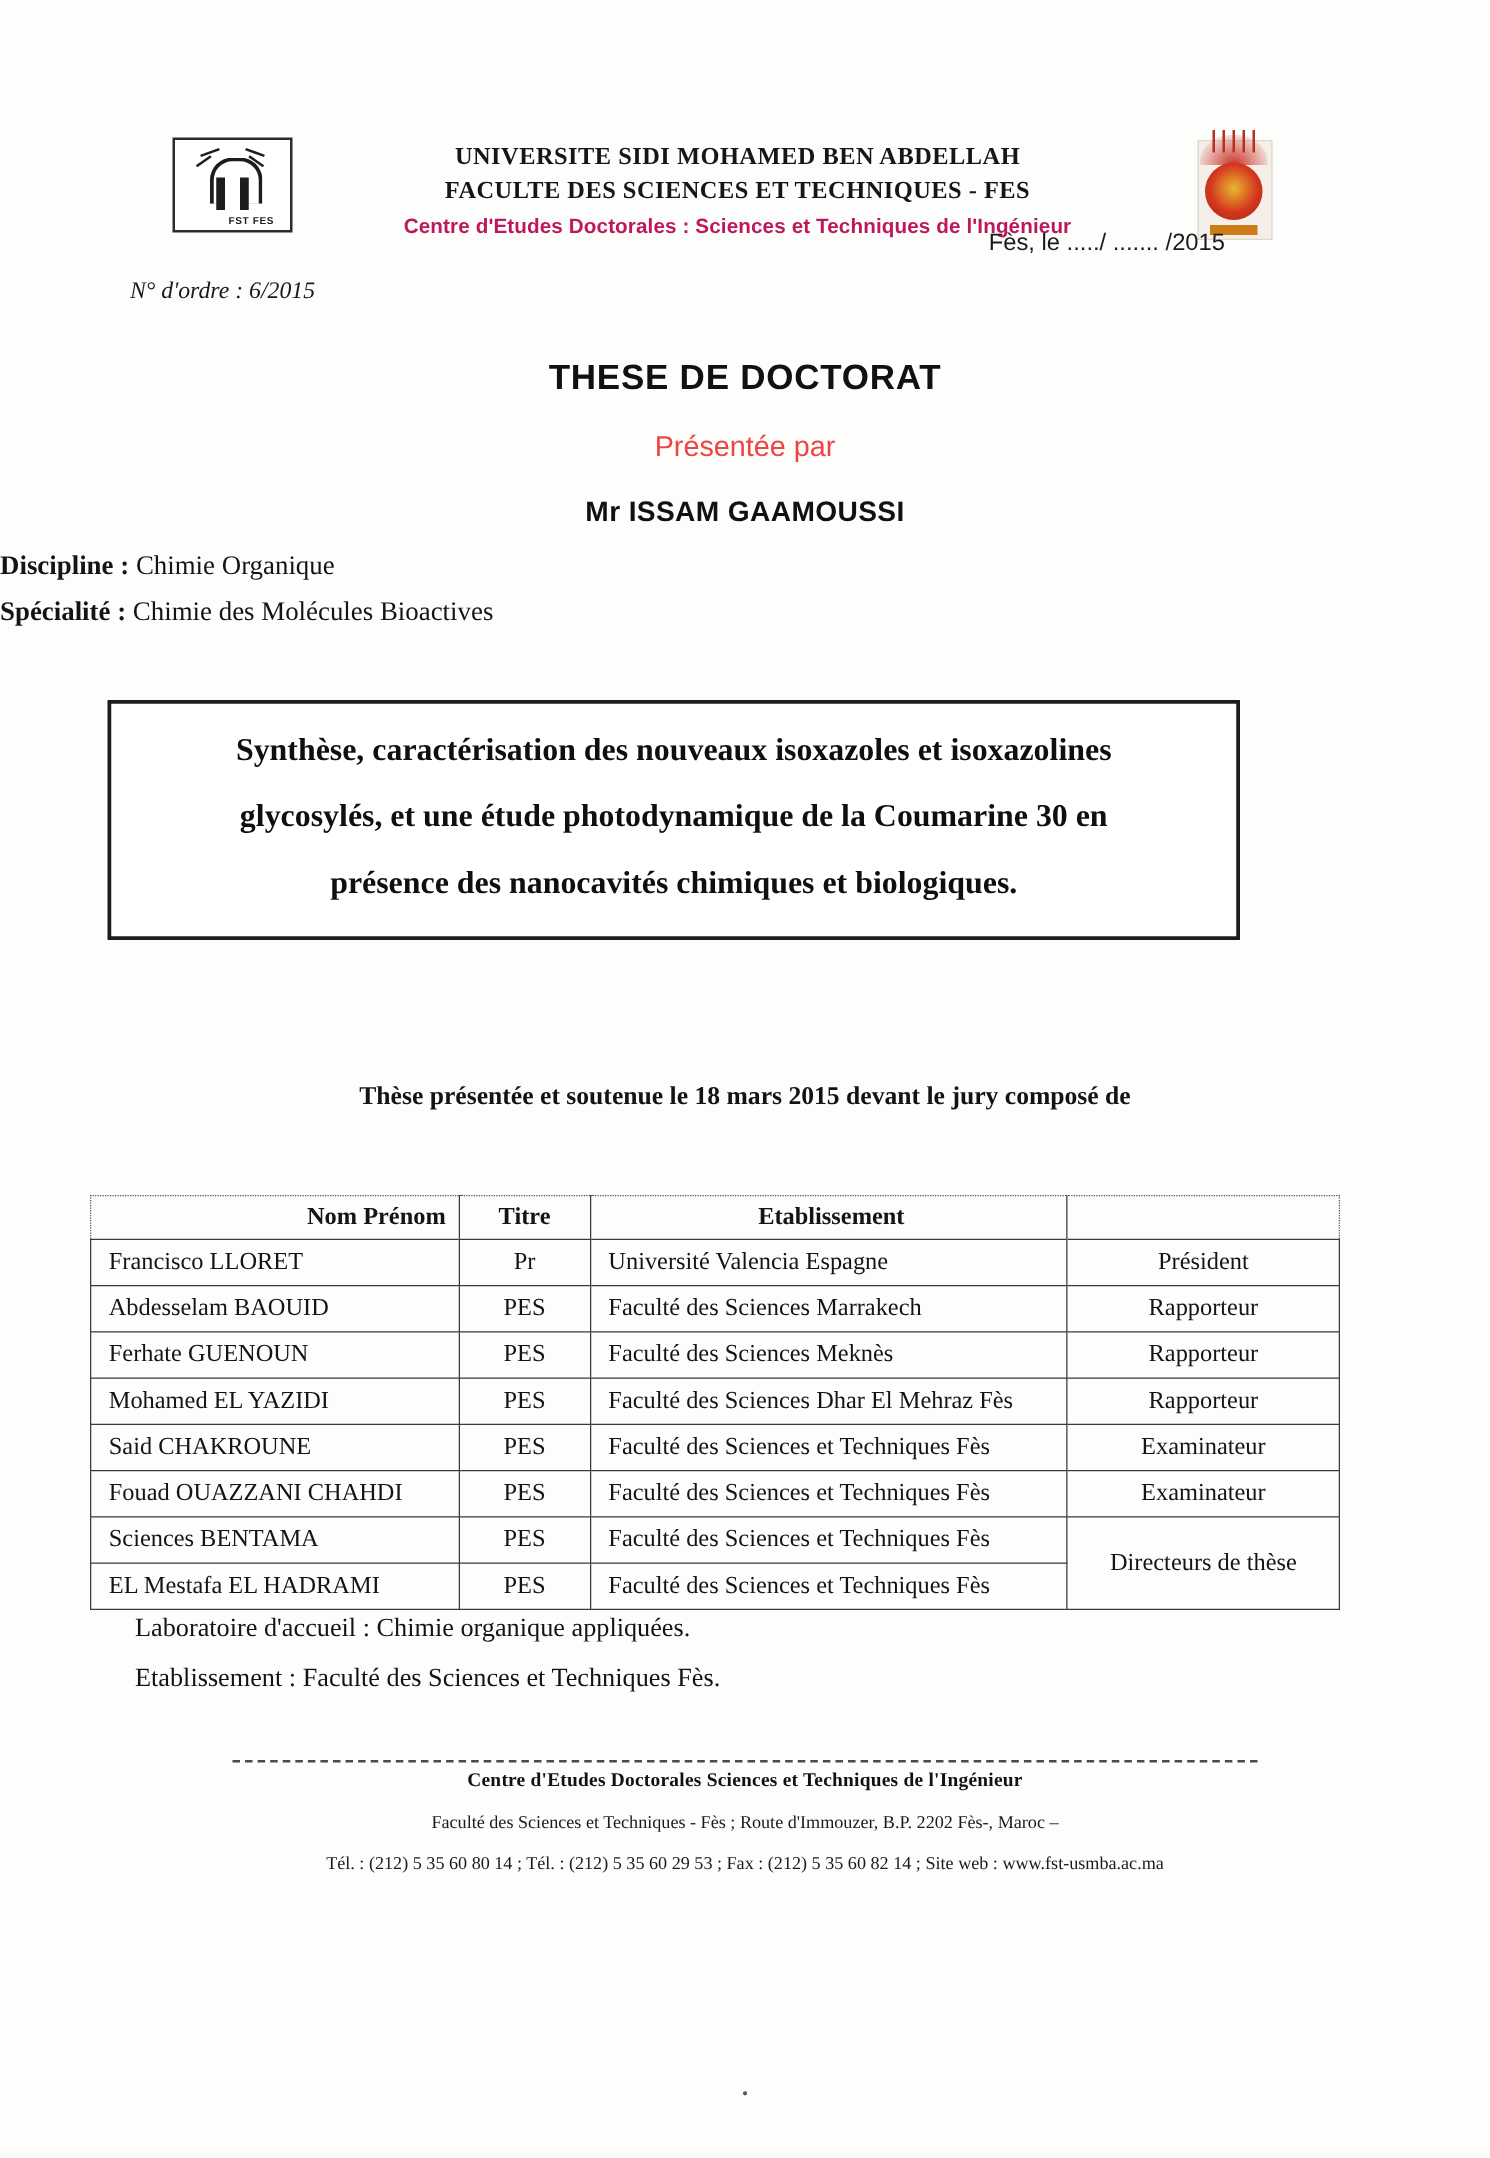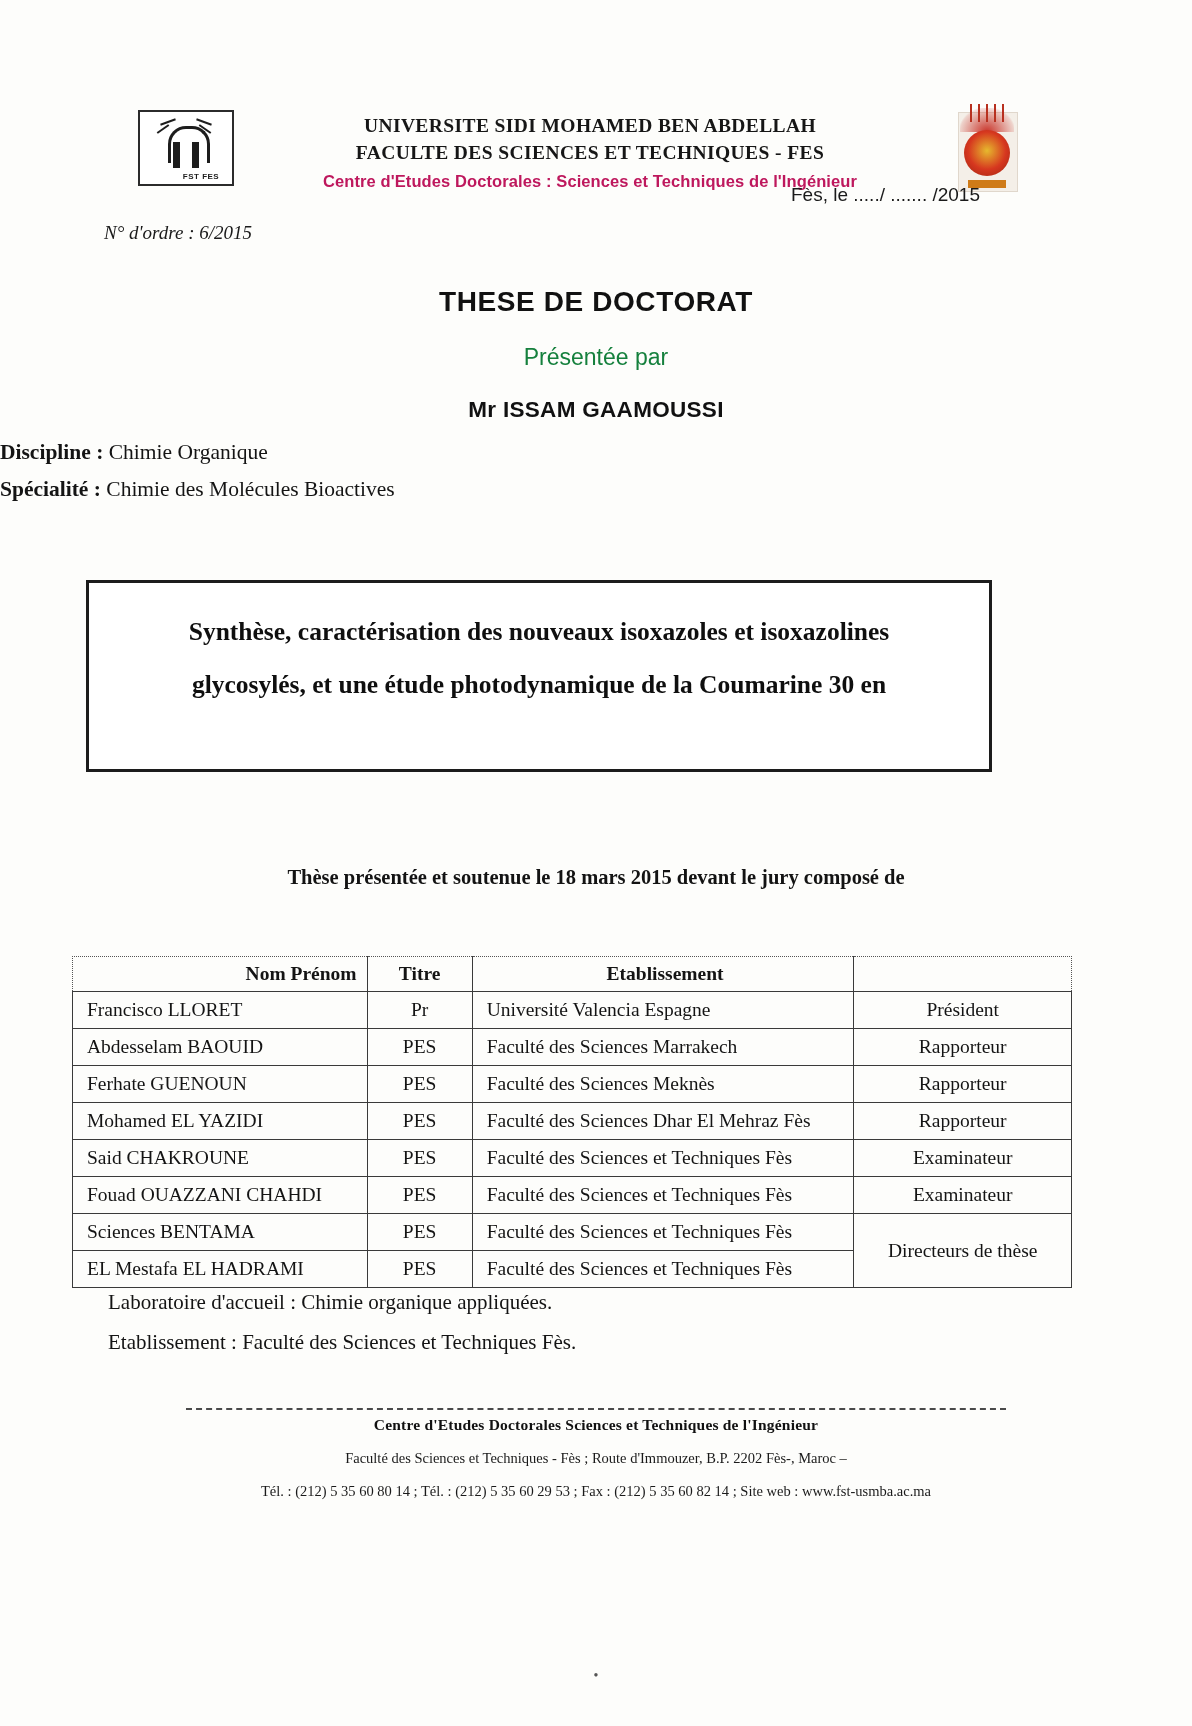--- a/index.html
+++ b/index.html
@@ -165,21 +165,21 @@
     letter-spacing: 0.6px;
     color: #111111;
   }
   .presented-by {
     position: absolute;
     left: 0; top: 344px;
     width: 1192px;
     text-align: center;
     font-size: 23px;
     font-family: "Liberation Sans", sans-serif;
-    color: #15803d;
+    color: #ef4444;
   }
   .author {
     position: absolute;
     left: 0; top: 397px;
     width: 1192px;
     text-align: center;
     font-family: "Liberation Sans", sans-serif;
     font-size: 22.5px;
     font-weight: bold;
     letter-spacing: 0.3px;
@@ -200,27 +200,27 @@
     left: 0; top: 533px;
     width: 1192px;
     text-align: center;
     font-size: 22px;
     font-weight: bold;
     color: #111111;
   }
 
   .subject-box {
     position: absolute;
-    left: 86px; top: 580px;
+    left: 86px; top: 560px;
     width: 906px;
     height: 192px;
     border: 3px solid #1c1c1c;
     box-sizing: border-box;
     background: #ffffff;
-    padding: 22px 26px 0 26px;
+    padding: 10px 26px 0 26px;
   }
   .subject-box .line {
     text-align: center;
     font-size: 25.5px;
     font-weight: bold;
     line-height: 53px;
     color: #0f0f0f;
   }
 
   
@@ -360,20 +360,21 @@
 
   <div class="speciality">
     <b>Spécialité :</b>
     <span>Chimie des Molécules Bioactives</span>
   </div>
 
 
   <div class="subject-box">
     <div class="line">Synthèse, caractérisation des nouveaux isoxazoles et isoxazolines</div>
     <div class="line">glycosylés, et une étude photodynamique de la Coumarine 30 en</div>
+    <div class="line">présence des nanocavités chimiques et biologiques.</div>
   </div>
 
   <div class="jury-intro">Thèse présentée et soutenue le 18 mars 2015 devant le jury composé de</div>
 
   <table class="jury-table">
     <thead>
       <tr>
         <th class="c1 col-name">Nom Prénom</th>
         <th class="col-title">Titre</th>
         <th class="col-estab">Etablissement</th>

